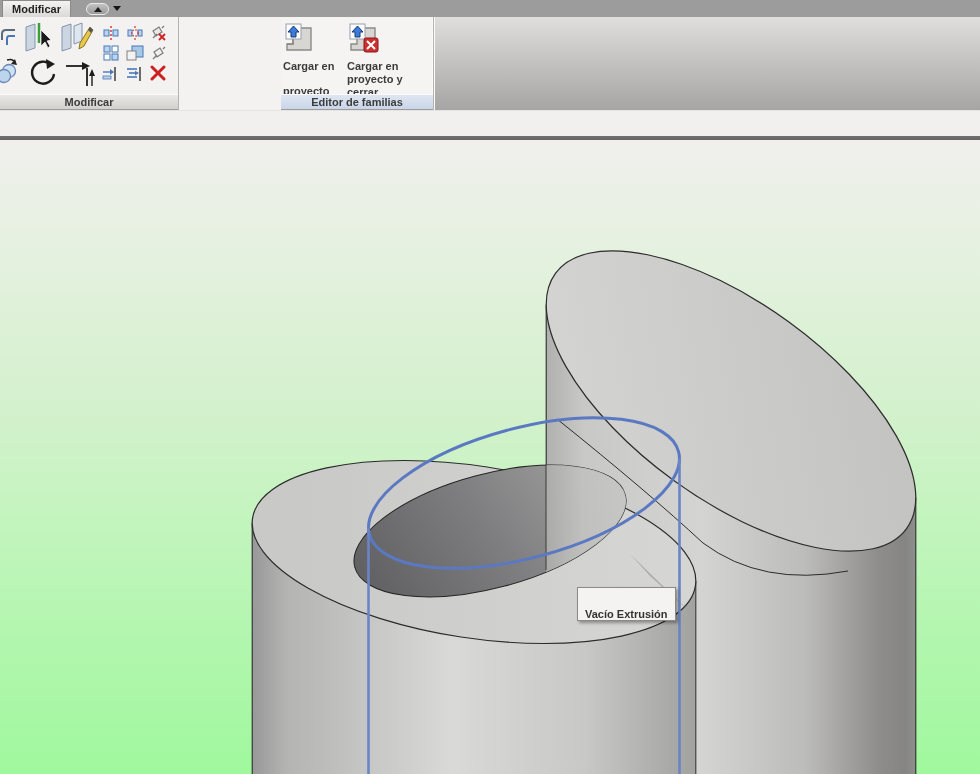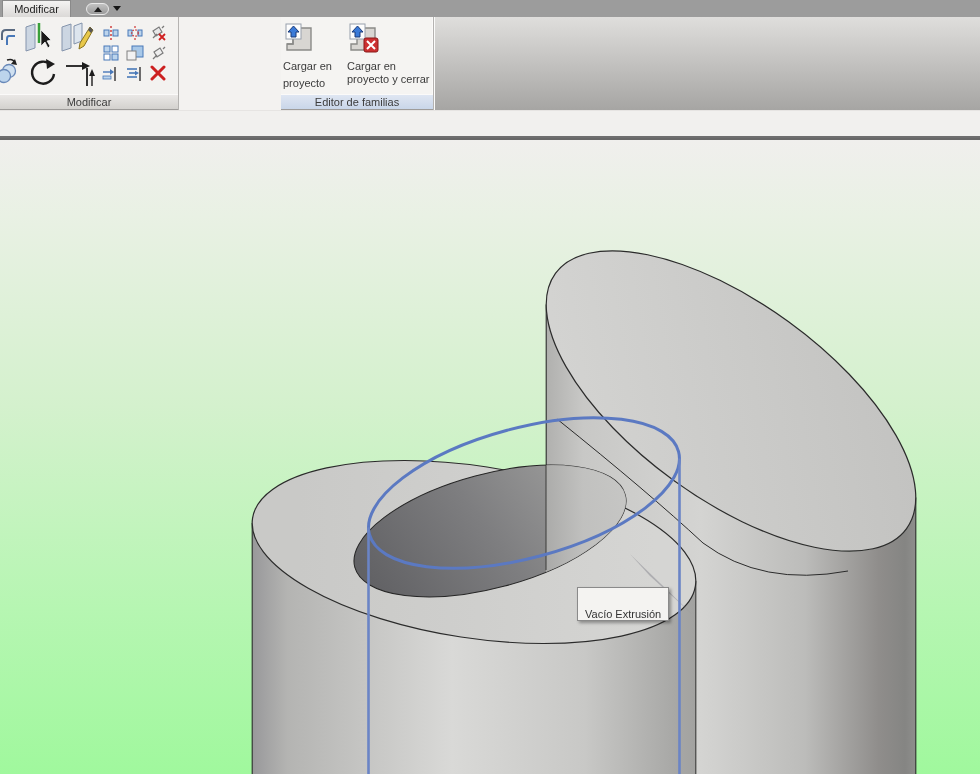--- a/index.html
+++ b/index.html
@@ -1,17 +1,17 @@
 <!DOCTYPE html>
 <html><head>
 <meta charset="utf-8">
 <style>
   * { margin:0; padding:0; box-sizing:border-box; }
   html,body { width:980px; height:774px; overflow:hidden; font-family:"Liberation Sans", sans-serif; }
-  .app { position:relative; width:980px; height:773px; background:#f1f0ee; }
+  .app { position:relative; width:980px; height:773px; background:#f1f0ee;font-weight:bold; }
 
   
   .tabrow { position:absolute; left:0; top:0; width:980px; height:17px; background:#9c9c9c; }
   .tab-active { position:absolute; left:2px; top:0; width:69px; height:17px;
     background:linear-gradient(#f4f3f2,#dbd9d7); border:1px solid #8a8a8a; border-bottom:none;
     font-size:11px; color:#222; text-align:center; line-height:16px; }
   .collapse-btn { position:absolute; left:86px; top:3px; width:23px; height:12px;
     background:linear-gradient(#c2c2c2,#9a9a9a); border:1px solid #e9e9e9; border-radius:6px; cursor:default; }
   .collapse-btn .tri-up { position:absolute; left:7px; top:3px; width:0; height:0;
     border-left:4px solid transparent; border-right:4px solid transparent; border-bottom:5px solid #1c1c1c; }
@@ -161,21 +161,21 @@
     <div class="panel p-editor panel-inner-hl">
       <div class="panel-body">
         <div class="big-btn" style="left:2px">
           <svg width="32" height="32">
             <path d="M10,6 H28 V28 H4 V22 H10 Z" fill="#d8d6d2" stroke="#8a8a88" stroke-width="1.4"></path>
             <path d="M10,6 V22 H4" fill="none" stroke="#8a8a88" stroke-width="1.4"></path>
             <rect x="3" y="2" width="15" height="15" fill="#fdfdfd" stroke="#98a0ac"></rect>
             <path d="M10.5,4 L16,10 H13 V15 H8 V10 H5 Z" fill="#3a7ad8" stroke="#1a3a78"></path>
           </svg>
           <div class="blabel">Cargar en</div>
-          <div class="blabel" style="margin-top:4px">proyecto</div>
+          <div class="blabel" style="margin-top:12px">proyecto</div>
         </div>
         <div class="big-btn" style="left:66px;width:86px">
           <svg width="34" height="32">
             <path d="M10,6 H28 V28 H4 V22 H10 Z" fill="#d8d6d2" stroke="#8a8a88" stroke-width="1.4"></path>
             <rect x="3" y="2" width="15" height="15" fill="#fdfdfd" stroke="#98a0ac"></rect>
             <path d="M10.5,4 L16,10 H13 V15 H8 V10 H5 Z" fill="#3a7ad8" stroke="#1a3a78"></path>
             <rect x="17" y="16" width="14" height="14" rx="2" fill="#cc3030" stroke="#8a1818"></rect>
             <path d="M20,19 l8,8 M28,19 l-8,8" stroke="#fff" stroke-width="2"></path>
           </svg>
           <div class="blabel">Cargar en</div>

